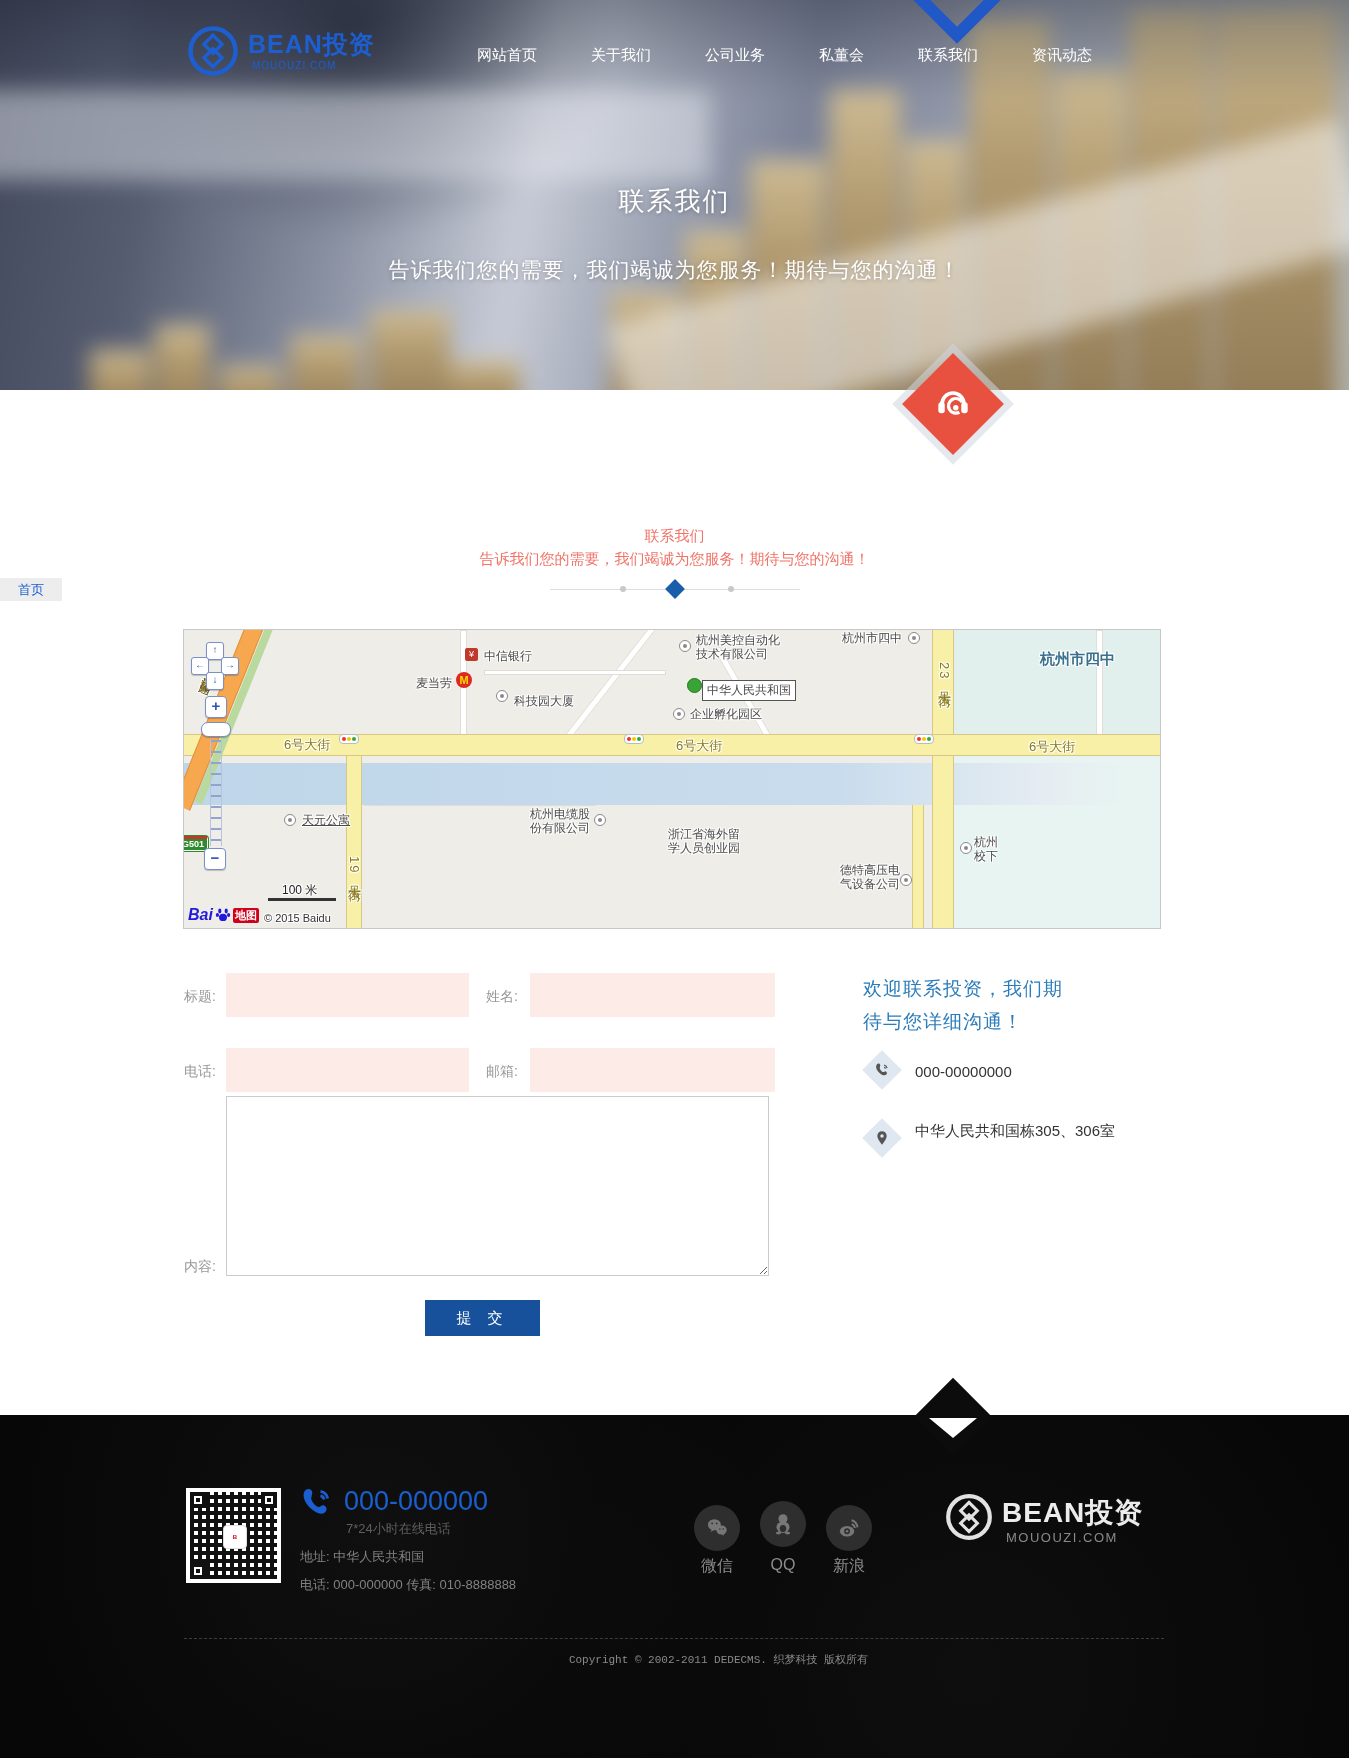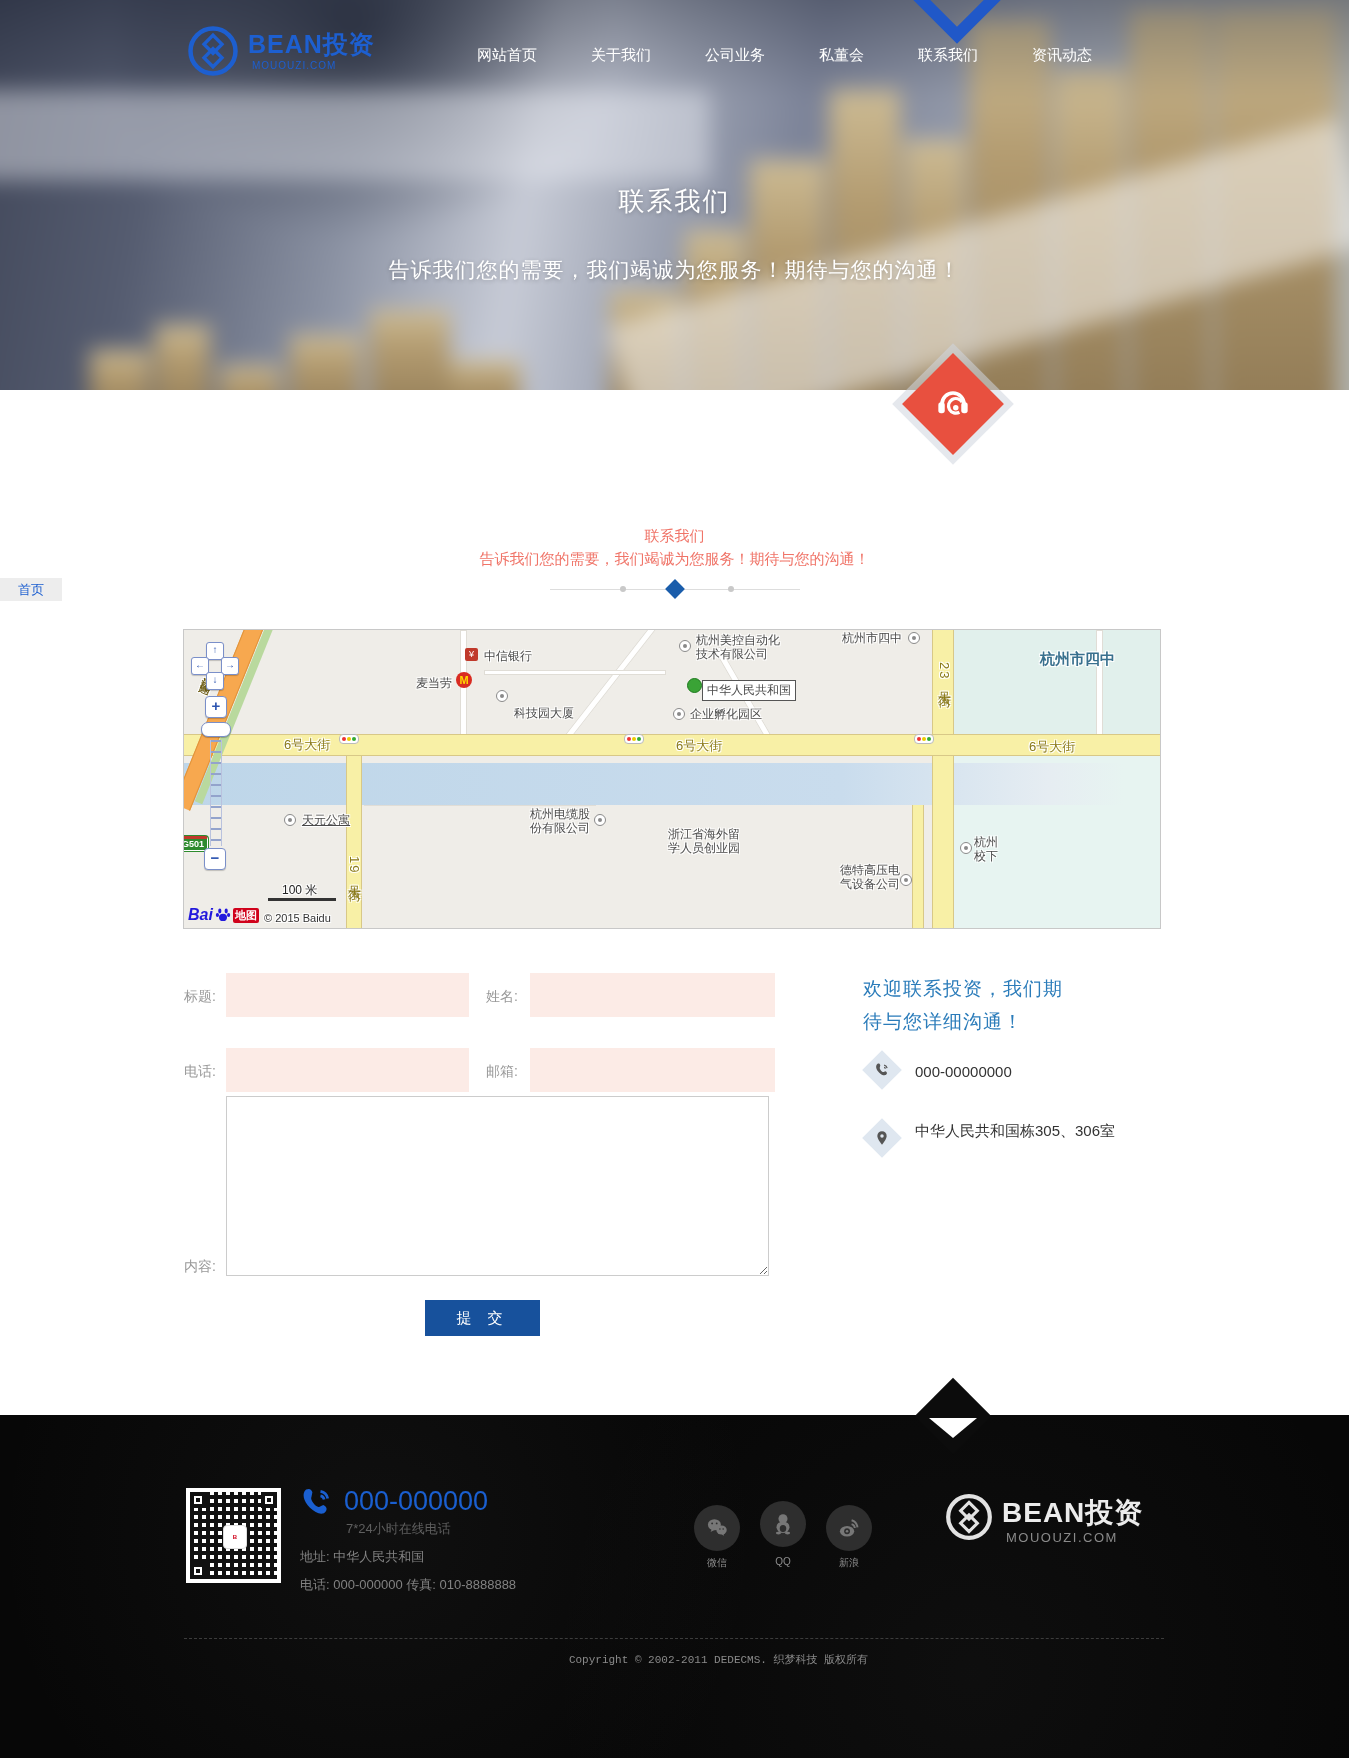--- a/index.html
+++ b/index.html
@@ -72,21 +72,21 @@
   .footer-diamond{left:926px;top:1389px;width:54px;height:54px;background:#0c0c0c;transform:rotate(45deg);}
   .white-tri{left:929px;top:1418px;width:0;height:0;border-left:24px solid transparent;border-right:24px solid transparent;border-top:20px solid #fff;}
   .qr{left:186px;top:1488px;width:95px;height:95px;background:#fff;padding:4px;box-sizing:border-box;}
   .qr-in{position:relative;width:100%;height:100%;background:repeating-linear-gradient(0deg,#111 0 4px,rgba(0,0,0,0) 4px 8px),repeating-linear-gradient(90deg,#111 0 4px,#fff 4px 8px);}
   .finder{position:absolute;width:16px;height:16px;border:4px solid #111;background:#fff;box-sizing:border-box;}
   .finder:after{content:"";position:absolute;left:2px;top:2px;width:4px;height:4px;background:#111;}
   .qr-logo{position:absolute;left:33px;top:33px;width:22px;height:22px;background:#fff;border-radius:4px;border:1px solid #ddd;font-size:6px;color:#d0021b;text-align:center;line-height:22px;font-weight:bold;}
   .hotline{font-size:27px;color:#1a5fd0;}
   .fgray{color:#828282;font-size:13px;}
   .soc{width:46px;height:46px;border-radius:50%;background:#2e2e2e;display:flex;align-items:center;justify-content:center;cursor:pointer;}
-  .soclab{width:46px;text-align:center;font-size:10px;color:#8d8d8d;}
+  .soclab{width:46px;text-align:center;font-size:16px;color:#8d8d8d;}
   .dash{left:184px;top:1638px;width:980px;height:0;border-top:1px dashed #3c3c3c;}
   .copy{left:0;width:1349px;text-align:center;font-family:"Liberation Mono","DejaVu Sans Mono",monospace;font-size:11px;color:#8a8a8a;}
   .logo-name{font-size:25px;font-weight:bold;color:#1d5fd0;letter-spacing:1px;}
   .logo-dom{font-size:10px;color:#1d5fd0;letter-spacing:1px;}
 </style>
 </head>
 <body>
 
 <div id="page">
 
@@ -206,21 +206,21 @@
         <i style="background:#3a3;"></i>
       </div>
 
     <div class="abs ts" style="left:856px;top:20px;font-size:15px;font-weight:bold;color:#39708e;">杭州市四中</div>
 
     <div class="abs" style="left:281px;top:18px;width:13px;height:13px;background:#c0392b;border-radius:2px;color:#fff;font-size:9px;text-align:center;line-height:13px;">¥</div>
     <div class="abs ts" style="left:300px;top:18px;">中信银行</div>
     <div class="abs ts" style="left:232px;top:45px;">麦当劳</div>
     <div class="abs" style="left:272px;top:42px;width:16px;height:16px;background:#d92b21;border-radius:50%;color:#ffd900;font-size:11px;font-weight:bold;text-align:center;line-height:16px;">M</div>
     <div class="abs poi-ico" style="left:312px;top:60px;"></div>
-    <div class="abs ts" style="left:330px;top:75px;">科技园大厦</div>
+    <div class="abs ts" style="left:330px;top:63px;">科技园大厦</div>
     <div class="abs poi-ico" style="left:495px;top:10px;"></div>
     <div class="abs ts" style="left:512px;top:2px;">杭州美控自动化</div>
     <div class="abs ts" style="left:512px;top:16px;">技术有限公司</div>
     <div class="abs ts" style="left:658px;top:0px;">杭州市四中</div>
     <div class="abs poi-ico" style="left:724px;top:2px;"></div>
 
     <div class="abs" style="left:503px;top:48px;width:13px;height:13px;background:#3aa336;border:1px solid #1c7a1c;border-radius:50%;"></div>
     <div class="abs mk-label" style="left:518px;top:50px;">中华人民共和国</div>
     <div class="abs poi-ico" style="left:489px;top:78px;"></div>
     <div class="abs ts" style="left:506px;top:76px;">企业孵化园区</div>

